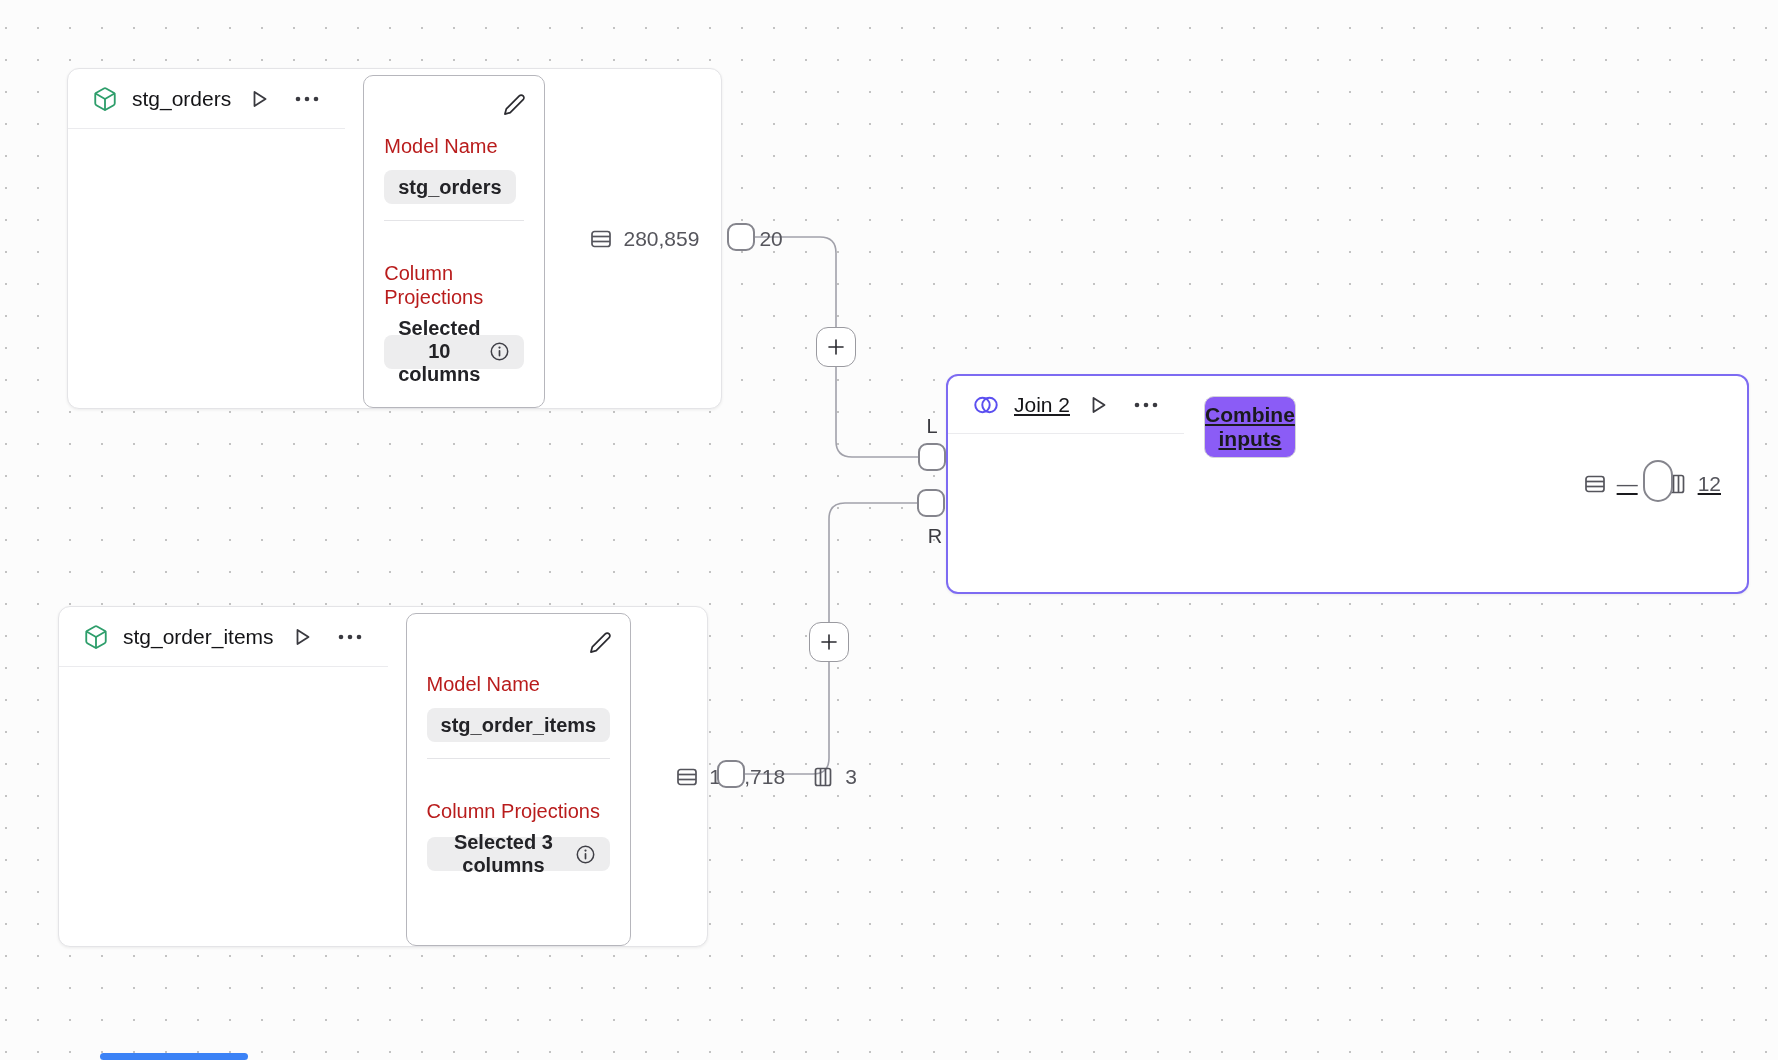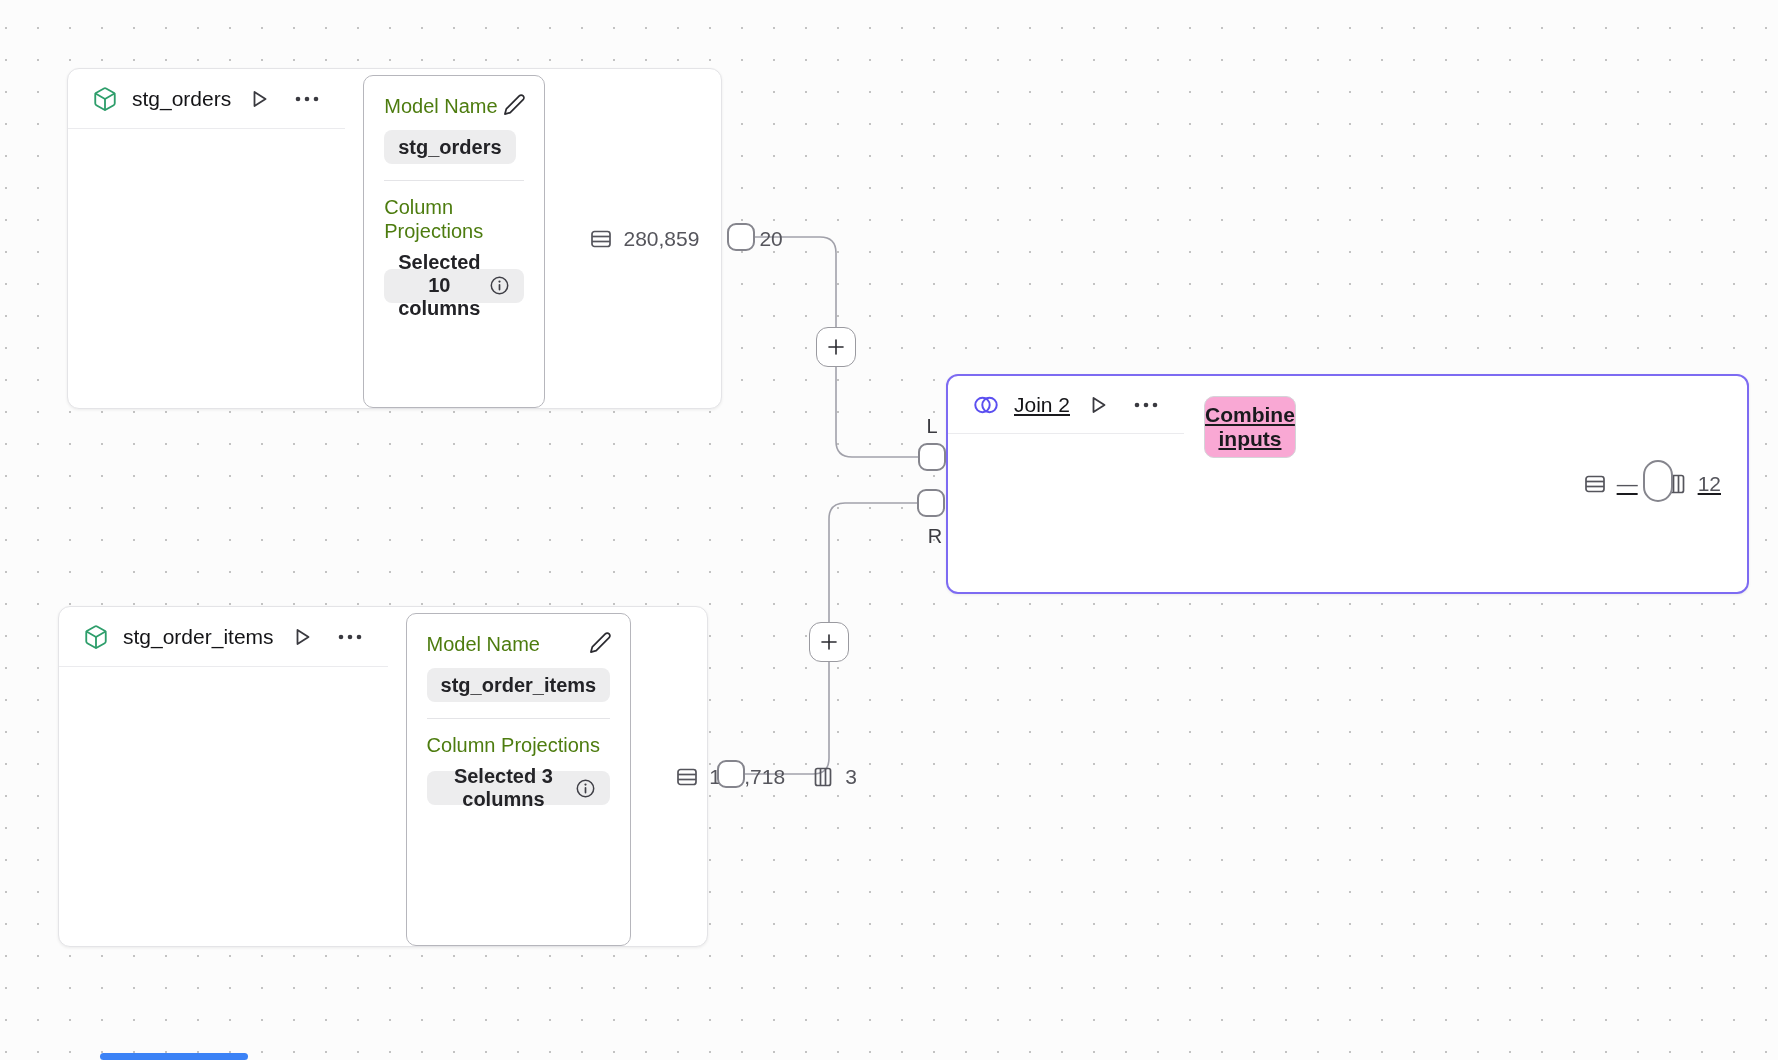--- a/index.html
+++ b/index.html
@@ -60,22 +60,23 @@
   
   .card{
     margin:6px 18px 0;
     border:1.5px solid #b6b6bc;
     border-radius:10px;
     padding:18px 20px 20px;
     position:relative;
     background:#fff;
   }
   .flabel{
-    font-size:20px;line-height:24px;font-weight:500;color:#4d7c0f;
+    font-size:20px;line-height:24px;font-weight:500;color:#b91c1c;
     margin-bottom:12px;
+    margin-top:40px;
   }
   .pill{
     display:inline-flex;align-items:center;gap:9px;
     height:34px;padding:0 14px;
     background:#ededee;border-radius:8px;border:none;cursor:pointer;
     font-family:inherit;font-size:20px;font-weight:700;color:#232327;
     margin-bottom:16px;
   }
   .cdivider{border:none;border-top:1px solid #e4e4e7;margin:0 0 14px;}
   .editbtn{position:absolute;top:14px;right:16px;}
@@ -86,21 +87,21 @@
     display:flex;align-items:center;justify-content:flex-end;
     gap:26px;padding:0 26px;
   }
   .stat{display:flex;align-items:center;gap:10px;}
   .statval{font-size:21px;font-weight:500;color:#55555c;}
 
   
   .combine-btn{
     margin:20px 20px 0;
     height:62px;flex:0 0 62px;
-    background:#f9a8d4;border:1.5px solid #d4d4d8;border-radius:10px;
+    background:#8b5cf6;border:1.5px solid #d4d4d8;border-radius:10px;
     font-family:inherit;font-size:21px;font-weight:700;color:#1a1a1e;
     cursor:pointer;
   }
 
   
   .port{
     position:absolute;width:28px;height:28px;
     background:#fff;border:2px solid #85858d;border-radius:9px;
   }
   .port--tall{width:30px;height:42px;border-radius:15px;}

